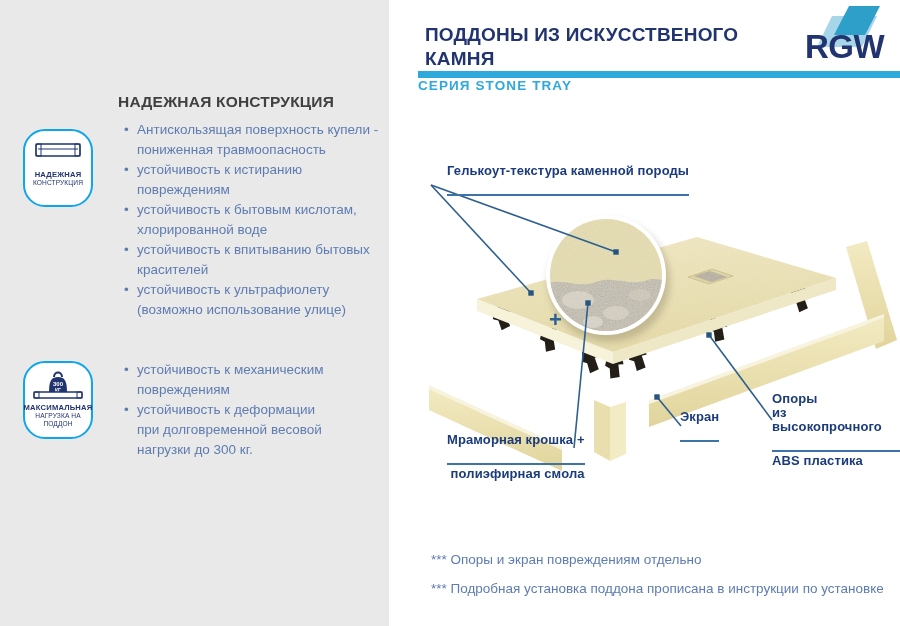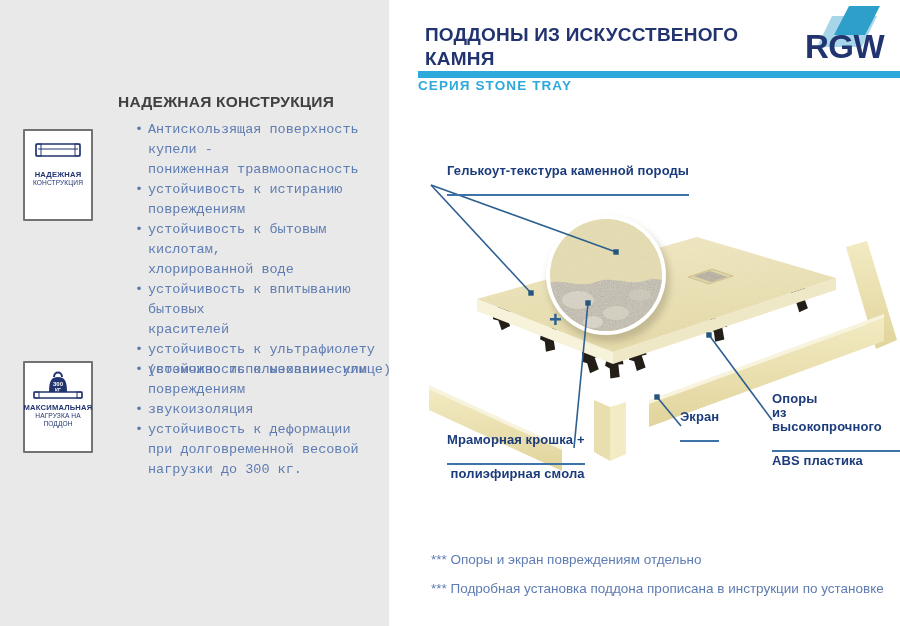--- a/index.html
+++ b/index.html
@@ -6,32 +6,32 @@
   .canvas{
     position:relative;width:900px;height:626px;overflow:hidden;background:#ffffff;
     font-family:"Liberation Sans", sans-serif;
   }
   
   .left-panel{position:absolute;left:0;top:0;width:389px;height:626px;background:#e9e9e9;}
   .panel-heading{
     position:absolute;left:118px;top:93px;font-size:15.5px;font-weight:bold;
     color:#404040;letter-spacing:.2px;
   }
-  ul.blist{position:absolute;left:134px;width:272px;list-style:none;margin:0;padding:0;font-family:Liberation Mono, monospace;}
+  ul.blist{position:absolute;left:123px;width:272px;list-style:none;margin:0;padding:0;}
   ul.blist.features{top:120px;}
   ul.blist.materials{top:360px;}
   ul.blist li{
     position:relative;padding-left:14px;font-size:13.5px;line-height:20px;
     color:#5e7cb2;white-space:pre-line;
   }
   ul.blist li::before{content:"\2022";position:absolute;left:1px;top:0;color:#5e7cb2;}
   
   .badge{
-    position:absolute;left:23px;width:70px;height:92px;background:#fff;
-    border:2px solid #737373;border-radius:1px;box-sizing:border-box;
+    position:absolute;left:23px;width:70px;height:78px;background:#fff;
+    border:2px solid #0ea5e9;border-radius:22px;box-sizing:border-box;
     display:flex;flex-direction:column;align-items:center;
   }
   .badge-construction{top:129px;}
   .badge-load{top:361px;}
   .badge .cap1{font-size:7.6px;font-weight:bold;color:#22346f;letter-spacing:.2px;line-height:9px;text-align:center;}
   .badge .cap2{font-size:6.6px;font-weight:normal;color:#22346f;letter-spacing:.1px;line-height:8px;text-align:center;}
   
   .header-block{position:absolute;left:418px;top:16px;width:380px;}
   .page-title{font-size:19px;font-weight:bold;color:#22346f;letter-spacing:.2px;line-height:24px;margin:7px;}
   .page-subtitle{font-size:13.5px;font-weight:bold;color:#2ea9dc;letter-spacing:1.1px;margin-top:5px;}
@@ -94,21 +94,20 @@
 хлорированной воде</li>
       <li>устойчивость к впитыванию бытовых
 красителей</li>
       <li>устойчивость к ультрафиолету
 (возможно использование улице)</li>
     </ul>
 
     <ul class="blist materials">
       <li>устойчивость к механическим
 повреждениям</li>
-      <li>звукоизоляция</li>
       <li>устойчивость к деформации
 при долговременной весовой
 нагрузки до 300 кг.</li>
     </ul>
   </div>
 
   <div class="header-block">
     <h1 class="page-title">ПОДДОНЫ ИЗ ИСКУССТВЕНОГО КАМНЯ</h1>
     <div class="page-subtitle">СЕРИЯ STONE TRAY</div>
   </div>

